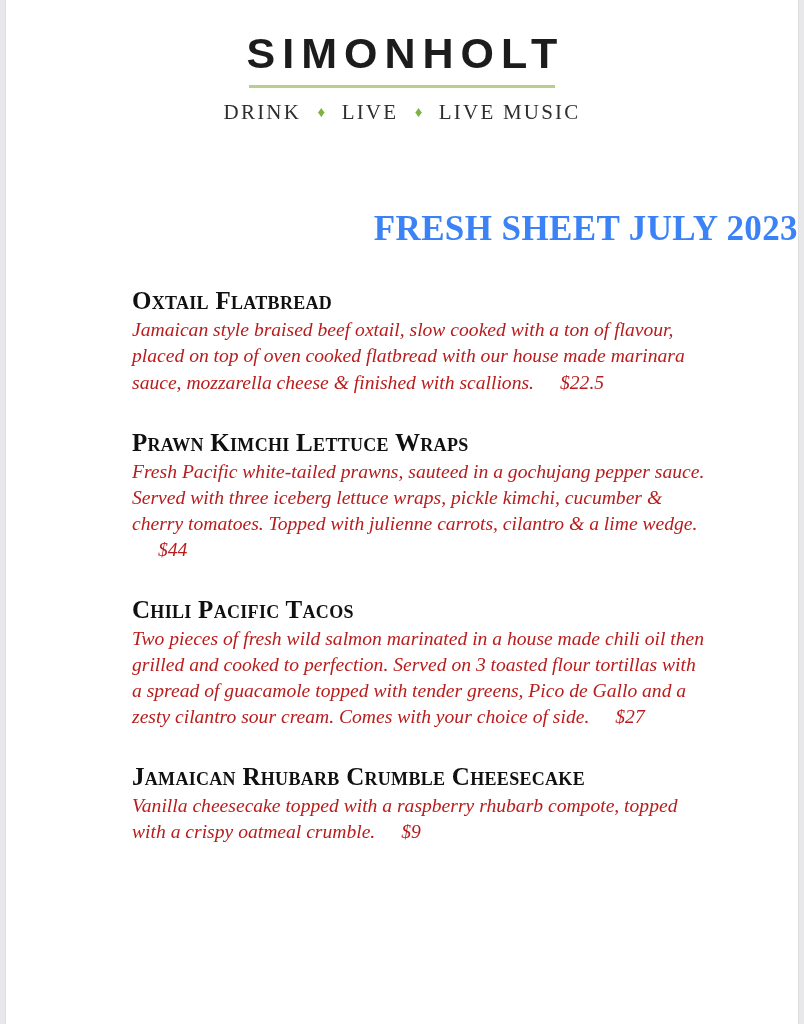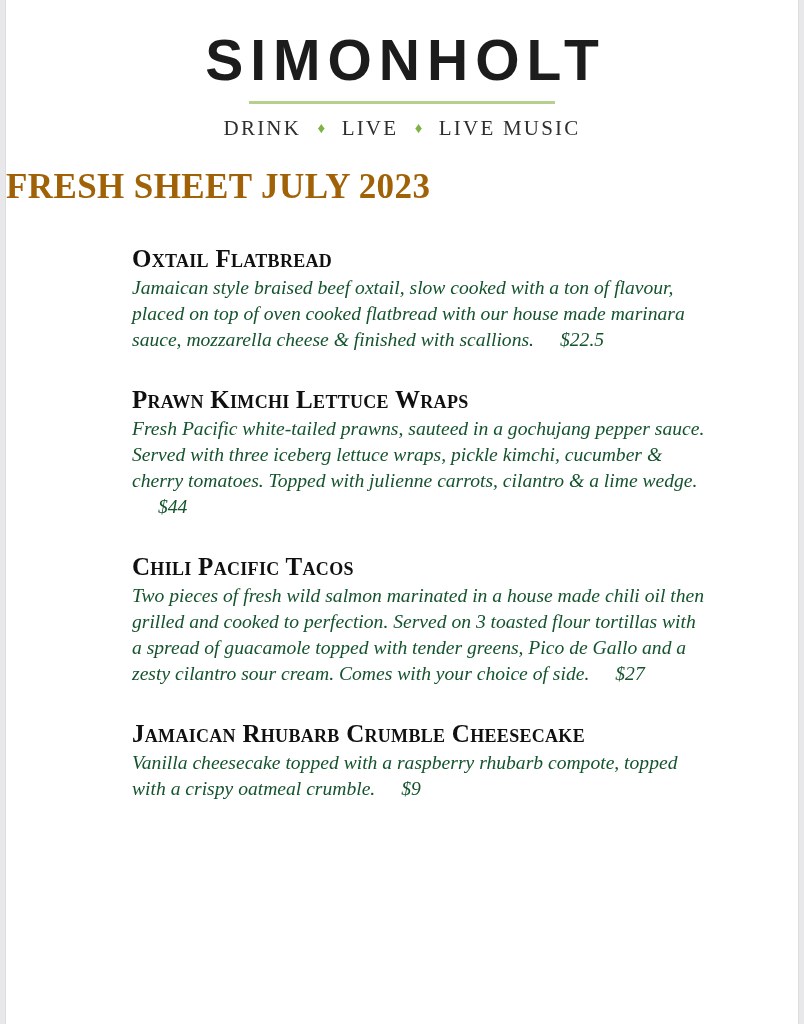--- a/index.html
+++ b/index.html
@@ -25,21 +25,21 @@
   }
 
   
   .masthead {
     padding-top: 30px;
     text-align: center;
   }
   .wordmark {
     font-family: "Liberation Sans", sans-serif;
     font-weight: bold;
-    font-size: 57px;
+    font-size: 43px;
     letter-spacing: 7px;
     color: #1c1c1c;
     line-height: 1.08;
     text-indent: 7px;
   }
   .rule {
     width: 306px;
     height: 3px;
     background: #b5cf8e;
     margin: 9px auto 0 auto;
@@ -55,27 +55,27 @@
   .tagline .diamond {
     color: #7cb342;
     font-size: 15px;
     vertical-align: 2px;
     margin: 0 9px;
     letter-spacing: 0;
   }
 
   
   .sheet-title {
-    margin-top: 26px;
-    text-align: left;
+    margin-top: 84px;
+    text-align: right;
     font-family: "Liberation Serif", serif;
     font-weight: bold;
     font-size: 35px;
     letter-spacing: 0.4px;
-    color: #a16207;
+    color: #3b82f6;
   }
 
   
   .menu {
     margin-top: 38px;
     padding: 0 92px 0 98px;
   }
   .menu-item {
     margin-bottom: 33px;
     margin-left: 28px;
@@ -90,21 +90,21 @@
     font-variant: small-caps;
     letter-spacing: 0.3px;
     color: #101010;
     margin-bottom: 2px;
   }
   .item-desc {
     font-family: "Liberation Serif", serif;
     font-style: italic;
     font-size: 19.6px;
     line-height: 1.33;
-    color: #14532d;
+    color: #b91c1c;
     max-width: 608px;
   }
   .item-price {
     font-style: italic;
     white-space: nowrap;
   }
   .price-gap {
     display: inline-block;
     width: 26px;
   }

